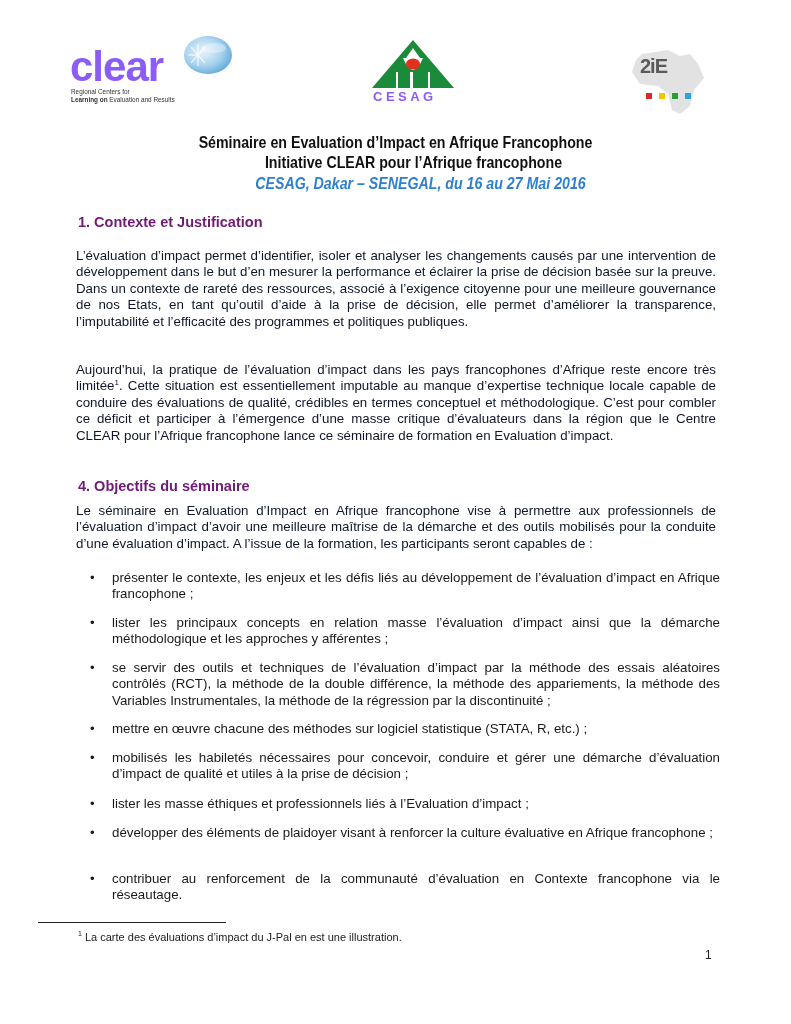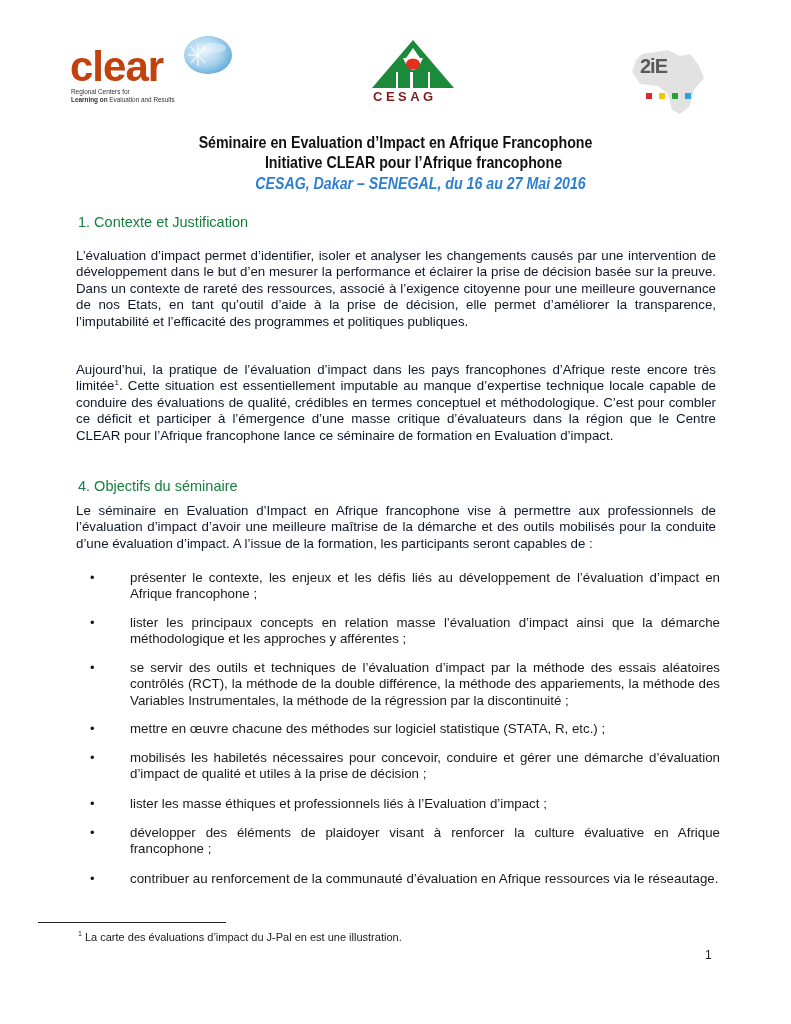--- a/index.html
+++ b/index.html
@@ -3,50 +3,50 @@
 <meta charset="utf-8">
 <style>
   html, body { margin: 0; padding: 0; background: #ffffff; }
   body { width: 791px; height: 1024px; position: relative; overflow: hidden;
          font-family: "Liberation Sans", sans-serif; color: #111; }
   .page { position: absolute; left: 0; top: 0; width: 791px; height: 1024px; }
 
   
   .logo-clear { position: absolute; left: 70px; top: 36px; width: 170px; height: 70px; }
   .clear-word { position: absolute; left: 0; top: 10px; font-family: "Liberation Sans", sans-serif;
-                font-weight: bold; font-size: 42px; letter-spacing: -1px; color: #c2410c; line-height: 1; }
+                font-weight: bold; font-size: 42px; letter-spacing: -1px; color: #8b5cf6; line-height: 1; }
   .clear-sub { position: absolute; left: 1px; top: 52px; font-size: 6.4px; line-height: 7.5px; color: #333; white-space: nowrap; }
   .clear-sub b { font-weight: bold; }
   .clear-orb { position: absolute; left: 114px; top: 0px; width: 48px; height: 38px; border-radius: 50%;
                background: radial-gradient(ellipse at 40% 40%, #e9f4fb 0%, #a9d3ee 45%, #4f9fd6 85%, #2f86c6 100%); }
 
   .logo-cesag { position: absolute; left: 370px; top: 38px; width: 86px; height: 68px; }
-  .cesag-word { position: absolute; left: 3px; top: 51px; font-size: 13px; font-weight: bold; letter-spacing: 3.5px; color: #7f1d1d; }
+  .cesag-word { position: absolute; left: 3px; top: 51px; font-size: 13px; font-weight: bold; letter-spacing: 3.5px; color: #8b5cf6; }
 
   .logo-2ie { position: absolute; left: 628px; top: 48px; width: 80px; height: 68px; }
   .tie-word { position: absolute; left: 12px; top: 8px; font-size: 20px; font-weight: bold; color: #5a5a5a; letter-spacing: -1px; line-height: 1; }
   .tie-dots { position: absolute; left: 18px; top: 45px; display: flex; gap: 7px; }
   .tie-dots span { display: block; width: 6px; height: 6px; }
 
   
   .title { position: absolute; left: 0; width: 791px; text-align: center; font-weight: bold;
            font-size: 16.5px; line-height: 20px; transform: scaleX(0.86); transform-origin: 50% 50%; white-space: nowrap; }
   .t1 { top: 132px; color: #111; }
   .t2 { top: 152px; color: #111; left: 18px; }
   .t3 { top: 173px; color: #2f7fd0; font-style: italic; left: 25px; }
 
   
-  .h { position: absolute; left: 78px; font-weight: normal; font-size: 14.5px; color: #15803d; white-space: nowrap; }
+  .h { position: absolute; left: 78px; font-weight: bold; font-size: 14.5px; color: #701a75; white-space: nowrap; }
   .para { position: absolute; left: 76px; width: 640px; font-size: 13.3px; line-height: 16.4px;
           text-align: justify; color: #0f172a; }
   .para sup { font-size: 8px; line-height: 0; }
 
   .bullet { position: absolute; left: 90px; width: 630px; font-size: 13.3px; line-height: 16.4px; color: #1a1a1a; }
   .bullet .dot { position: absolute; left: 0; top: 0; width: 12px; font-size: 13px; }
-  .bullet .txt { display: block; margin-left: 40px; text-align: justify; }
+  .bullet .txt { display: block; margin-left: 22px; text-align: justify; }
 
   .fn-rule { position: absolute; left: 38px; top: 922px; width: 188px; height: 1px; background: #222; }
   .footnote { position: absolute; left: 78px; top: 930px; font-size: 11px; color: #1a1a1a; white-space: nowrap; }
   .footnote sup { font-size: 7px; }
   .pagenum { position: absolute; left: 705px; top: 948px; font-size: 12px; color: #222; }
 </style>
 </head>
 <body>
 
 <div class="page">
@@ -133,20 +133,20 @@
   <div class="bullet" style="top:796px">
     <span class="dot">•</span>
     <span class="txt">lister les masse éthiques et professionnels liés à l’Evaluation d’impact ;</span>
   </div>
   <div class="bullet" style="top:825px">
     <span class="dot">•</span>
     <span class="txt">développer des éléments de plaidoyer visant à renforcer  la culture évaluative en Afrique francophone ;</span>
   </div>
   <div class="bullet" style="top:871px">
     <span class="dot">•</span>
-    <span class="txt">contribuer au renforcement de la communauté d’évaluation en Afrique ressources via le réseautage.</span>
+    <span class="txt">contribuer au renforcement de la communauté d’évaluation en Contexte francophone via le réseautage.</span>
   </div>
 
   <div class="fn-rule"></div>
   <div class="footnote"><sup>1</sup><span> La carte des évaluations d’impact du J-Pal en est une illustration.</span></div>
 
   <div class="pagenum">1</div>
 </div>
 
 </body></html>

